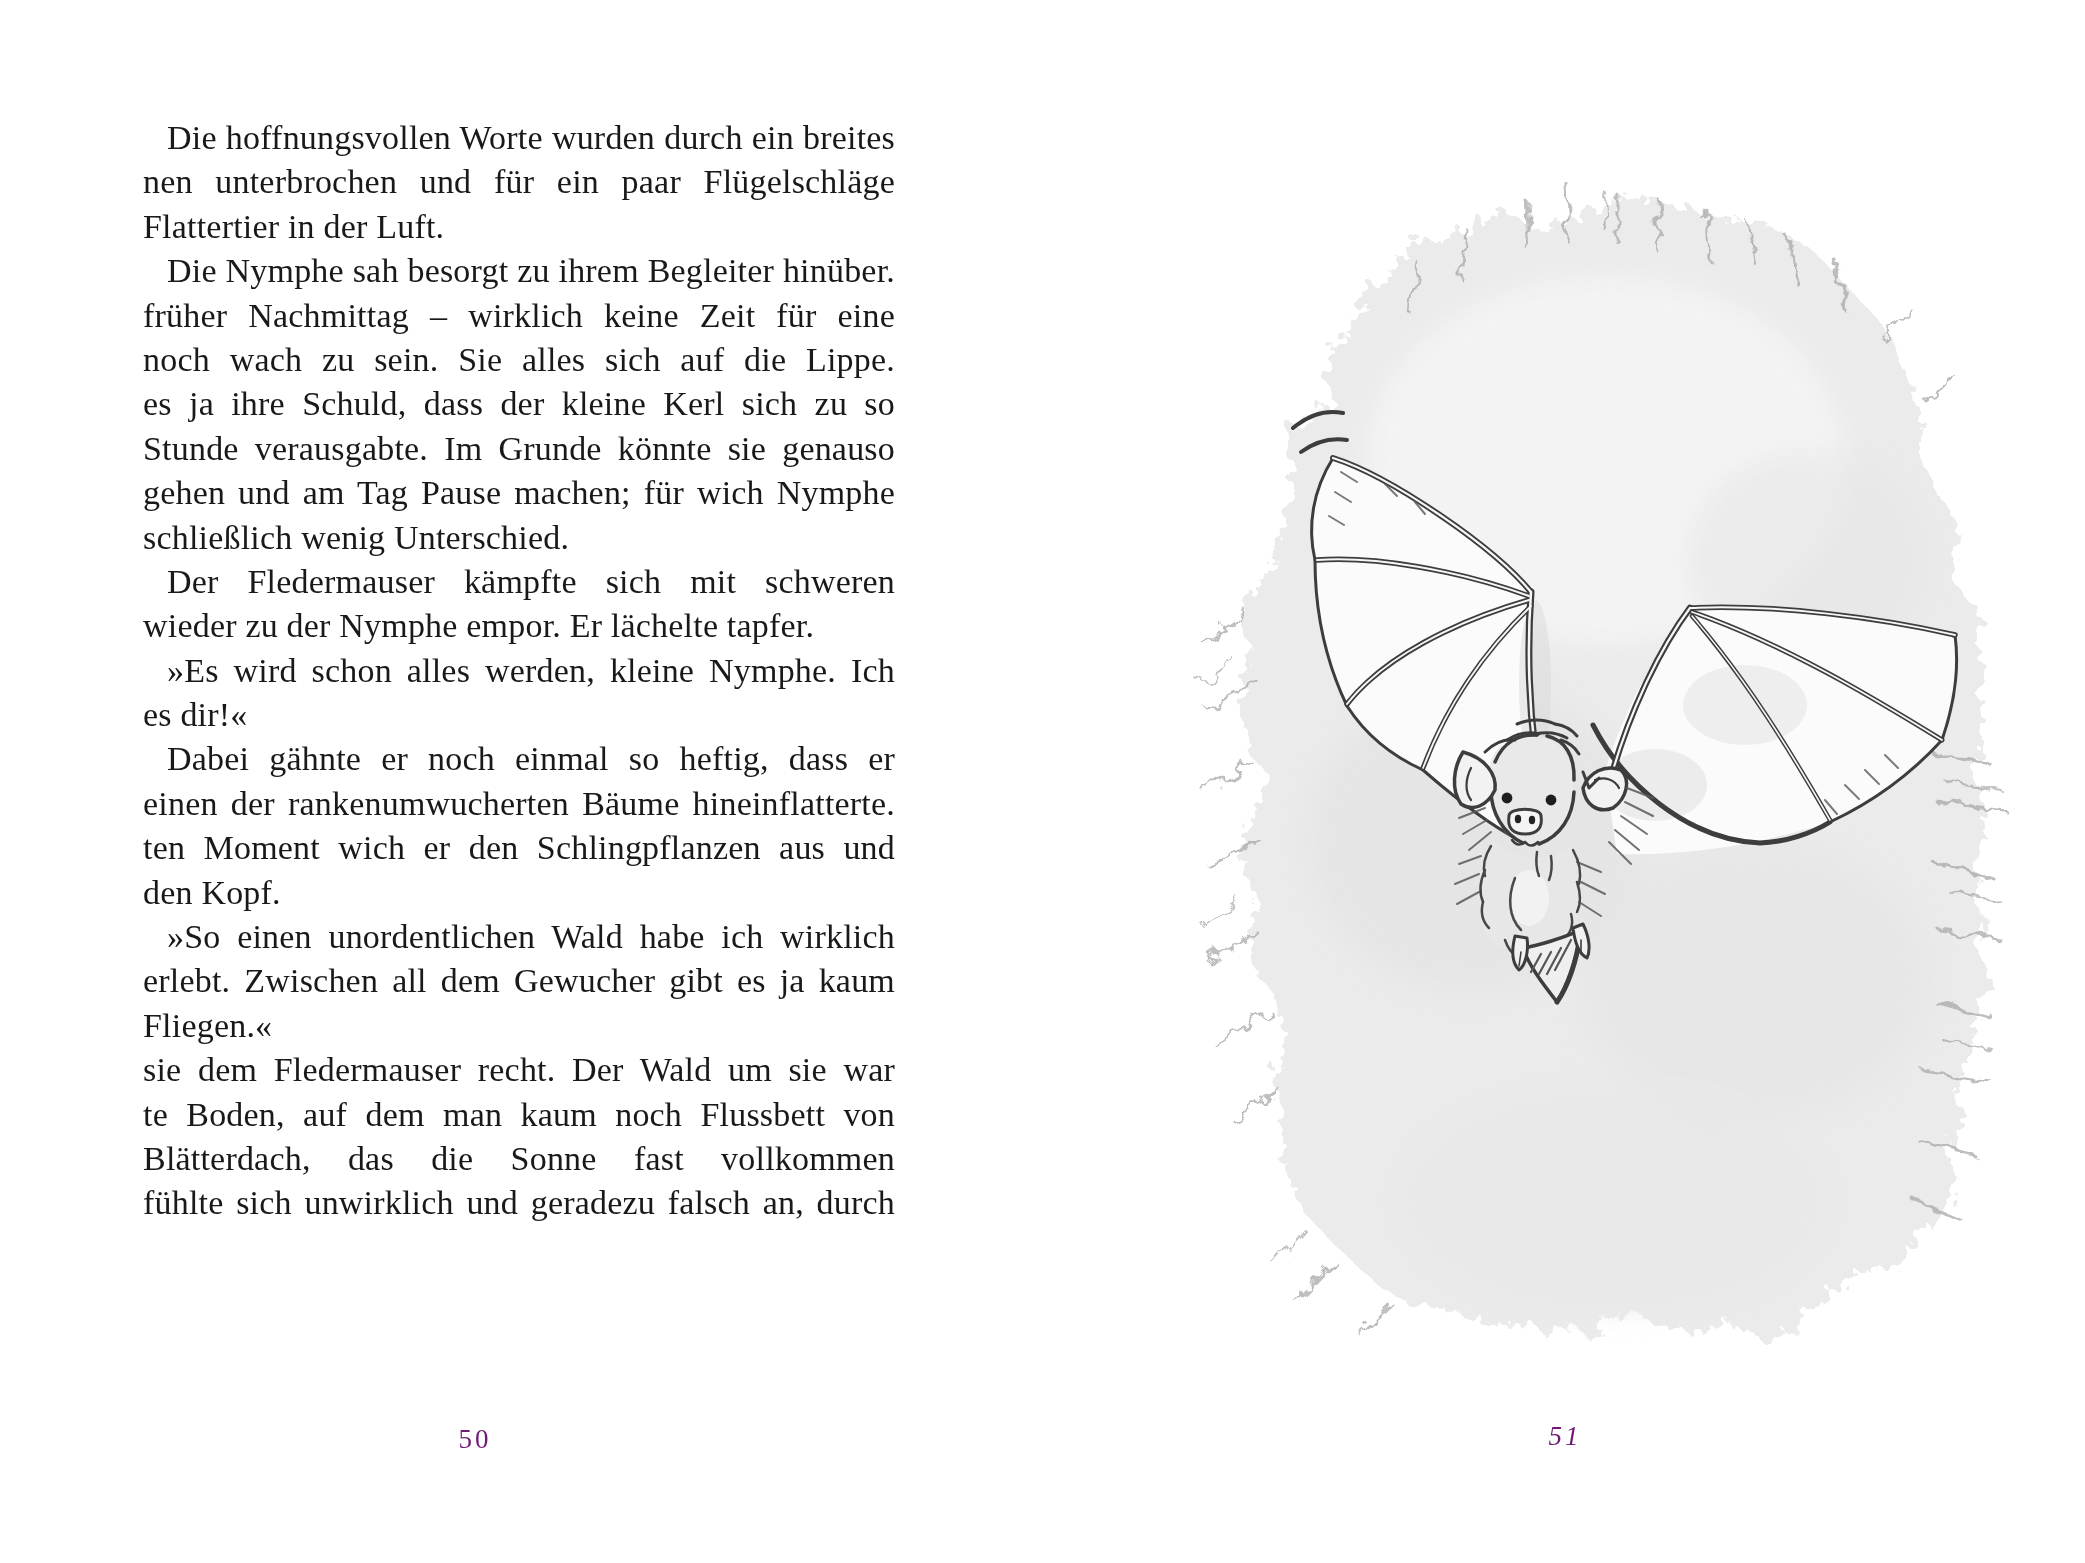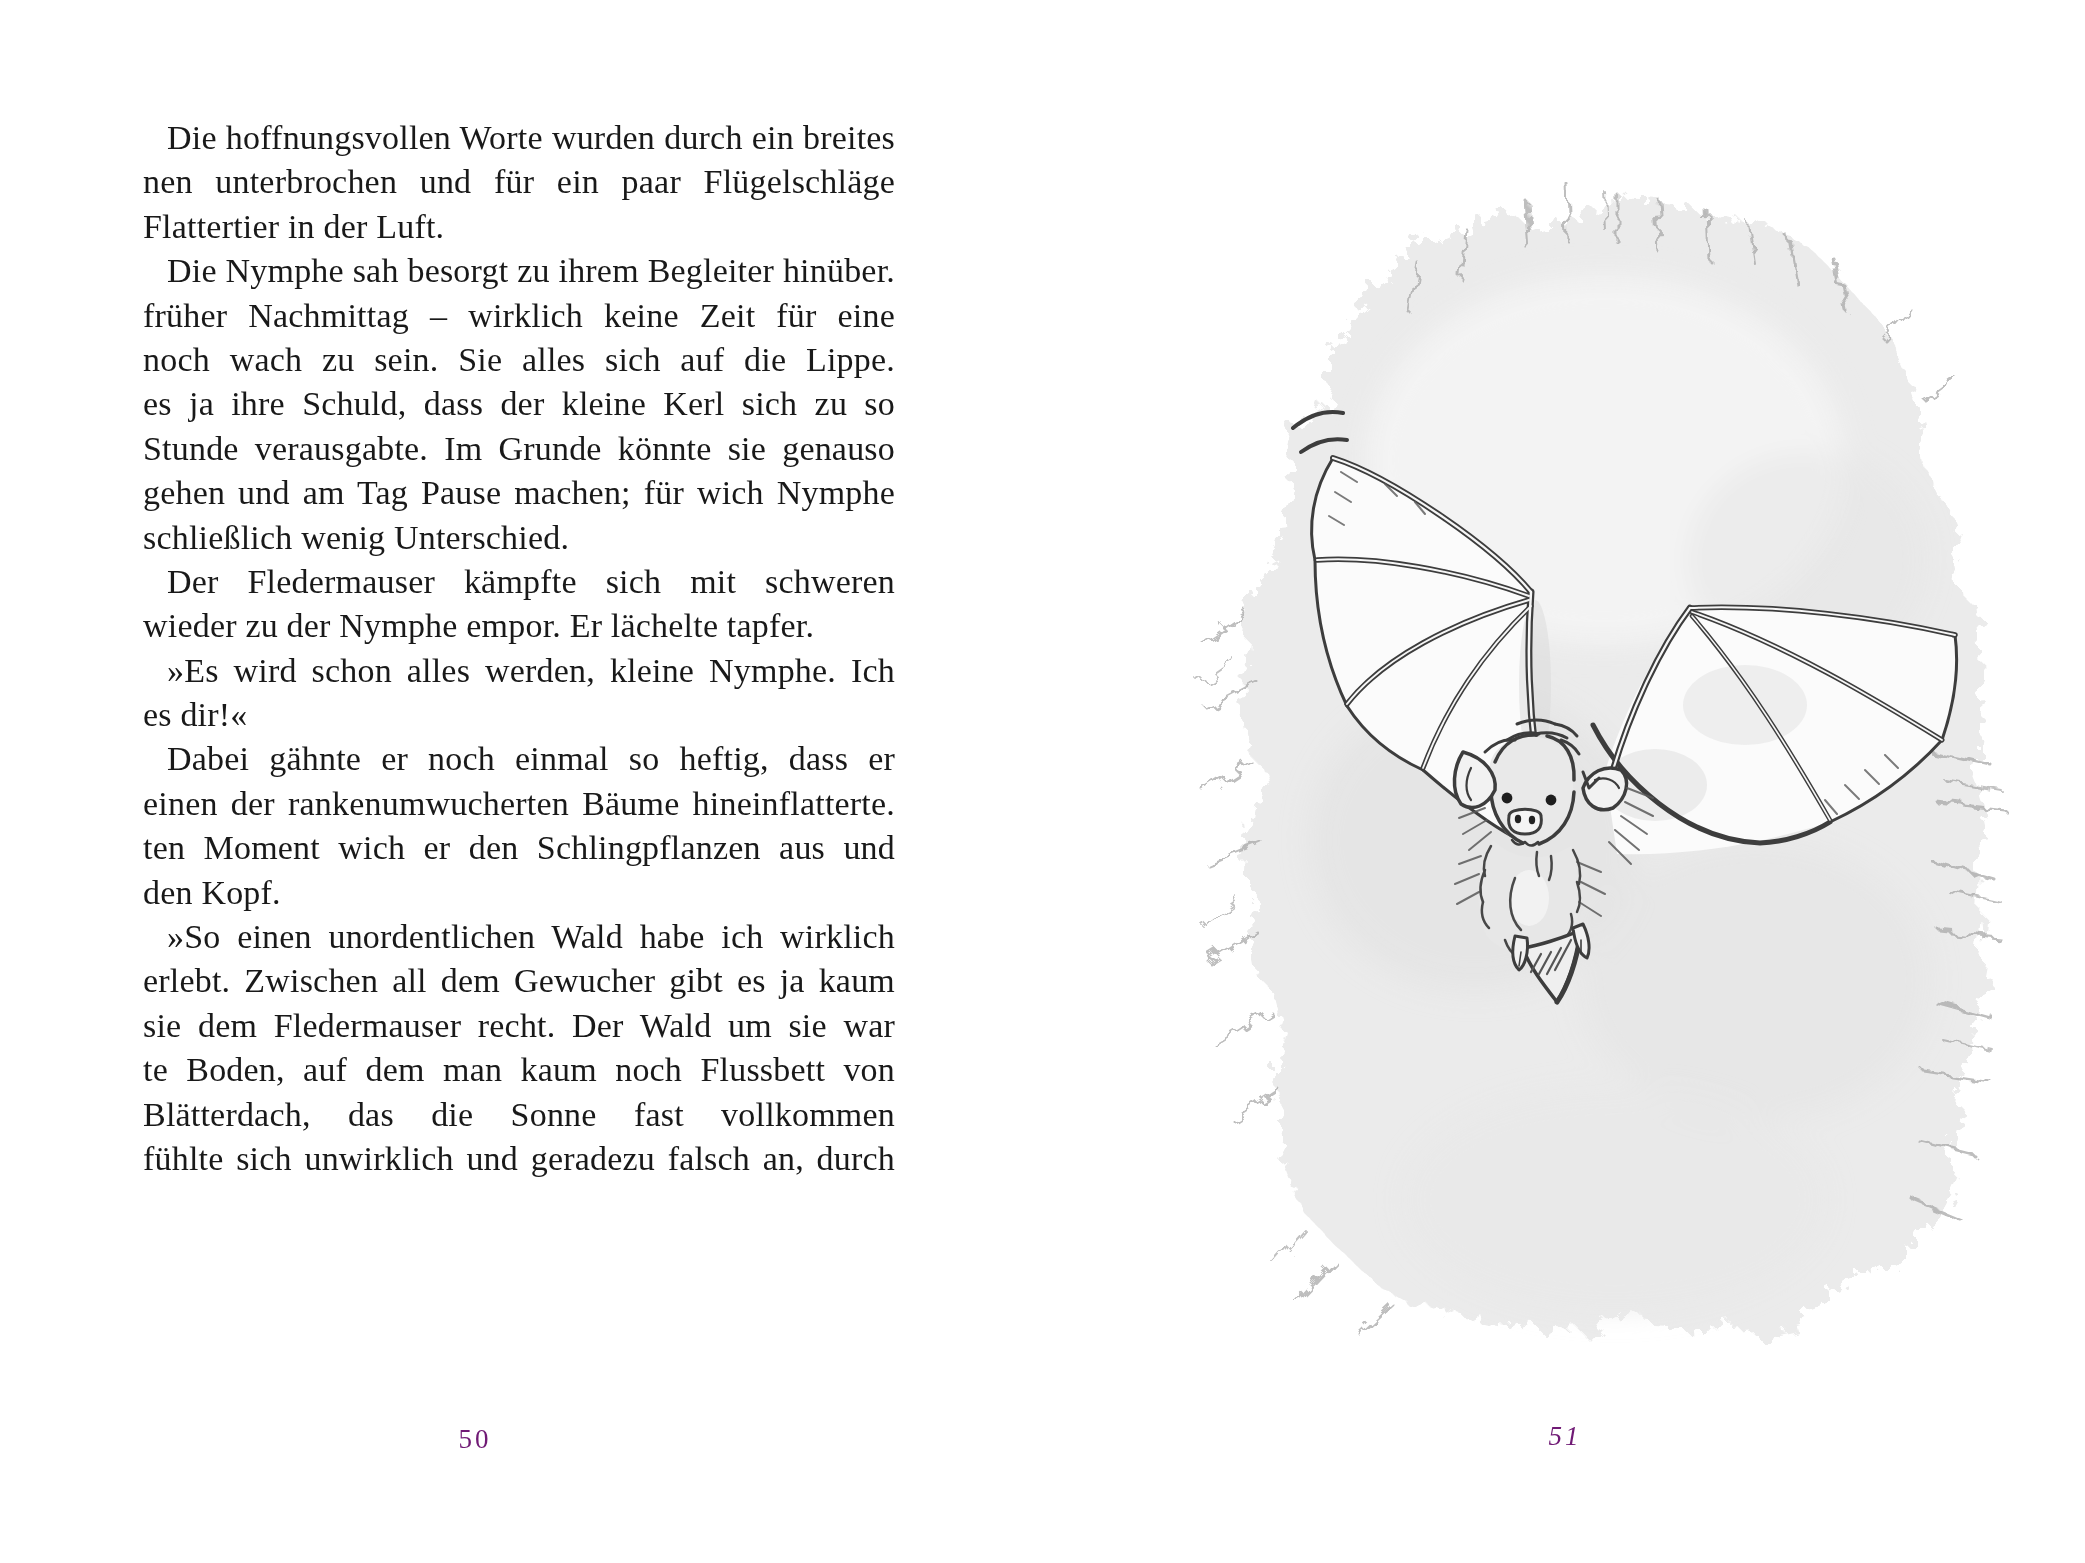--- a/index.html
+++ b/index.html
@@ -59,20 +59,21 @@
       <div class="line indent">Der Fledermauser kämpfte sich mit schweren Flügelschlägen</div>
       <div class="line last">wieder zu der Nymphe empor. Er lächelte tapfer.</div>
       <div class="line indent">»Es wird schon alles werden, kleine Nymphe. Ich verspreche</div>
       <div class="line last">es dir!«</div>
       <div class="line indent">Dabei gähnte er noch einmal so heftig, dass er konnte in</div>
       <div class="line">einen der rankenumwucherten Bäume hineinflatterte. Im letz-</div>
       <div class="line">ten Moment wich er den Schlingpflanzen aus und schüttelte</div>
       <div class="line last">den Kopf.</div>
       <div class="line indent">»So einen unordentlichen Wald habe ich wirklich noch nie</div>
       <div class="line">erlebt. Zwischen all dem Gewucher gibt es ja kaum Platz zum</div>
+      <div class="line last">Fliegen.«</div>
       <div class="line">sie dem Fledermauser recht. Der Wald um sie war sonderbar. Es</div>
       <div class="line">te Boden, auf dem man kaum noch Flussbett von festem Grund</div>
       <div class="line">Blätterdach, das die Sonne fast vollkommen abschirmte ... Es</div>
       <div class="line">fühlte sich unwirklich und geradezu falsch an, durch dieses</div>
     </div>
   <div class="pagenum pagenum-left">50</div>
 </div>
 
 <div class="page">
   <svg class="illustration" viewBox="0 0 840 1225" xmlns="http://www.w3.org/2000/svg">

